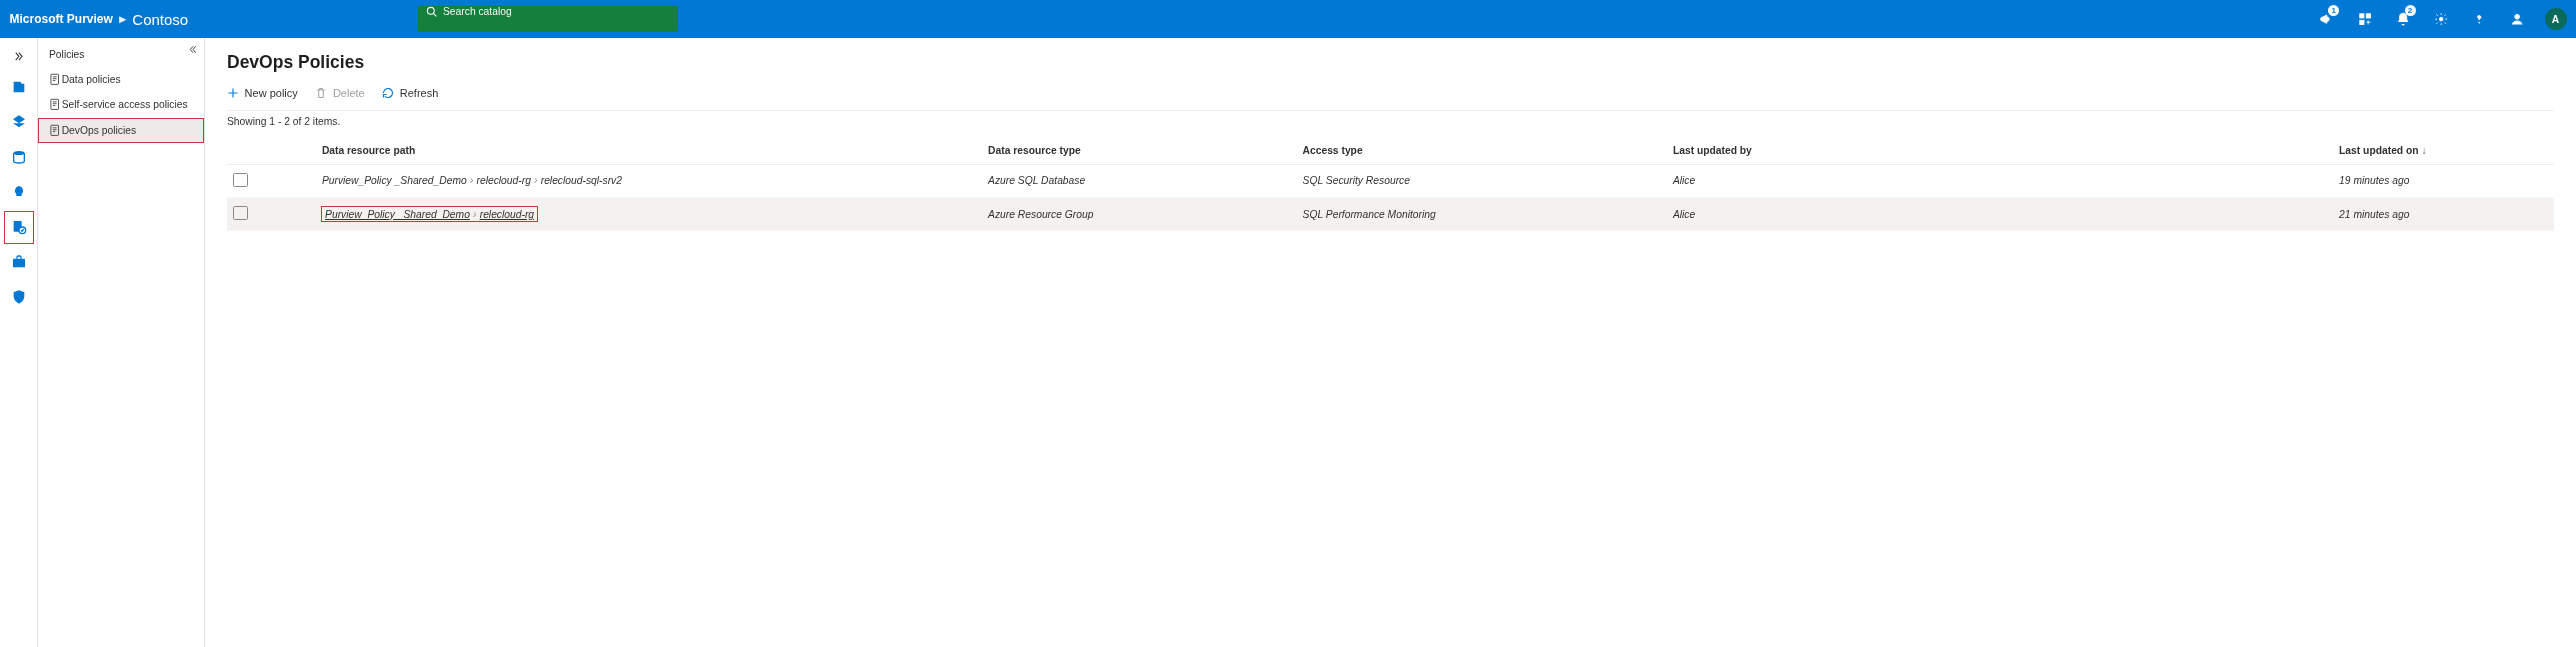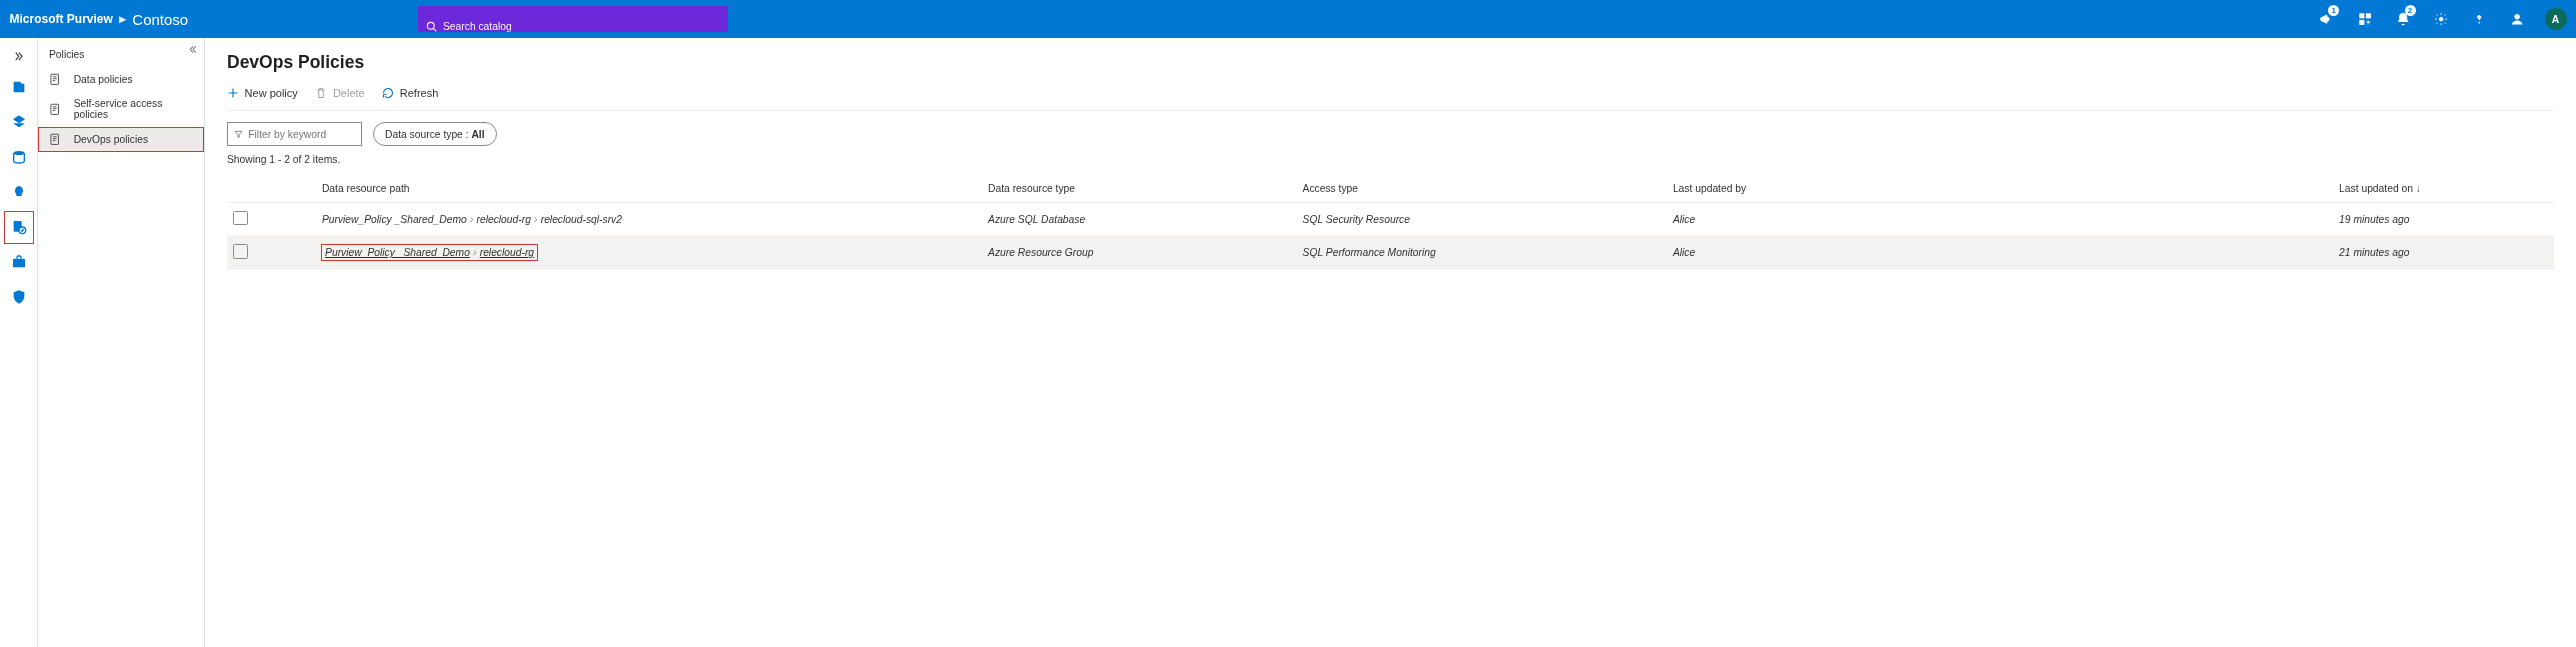--- a/index.html
+++ b/index.html
@@ -13,24 +13,24 @@
     display: flex;
     align-items: center;
     padding: 0 9.5px;
     gap: 6.4px;
   }
   .header-title { font-size: 12px; font-weight: 600; display: flex; align-items: center; gap: 6.4px; }
   .header-title .chev { font-size: 8.7px; opacity: .9; }
   .header-tenant { font-size: 15px; font-weight: 400; }
   .search-wrap {
     margin-left: 223px;
-    height: 25.4px; width: 310px;
-    background: #6d28d9;
+    height: 25.4px; width: 260px;
+    background: #15803d;
     border-radius: 1.6px;
-    display: flex; align-items: flex-end;
+    display: flex; align-items: flex-start;
     padding: 0 8px;
     color: #fff;
   }
   .search-wrap svg { width: 11px; height: 11px; margin-right: 6.4px; flex: none; }
   .search-wrap input {
     border: none; background: transparent; color: #fff;
     font-size: 10.3px; width: 100%; outline: none;
   }
   .search-wrap input::placeholder { color: #fff; opacity: .95; }
 
@@ -75,21 +75,21 @@
   .rail-item svg { width: 16px; height: 16px; }
   .rail-item.selected { outline: 1.6px solid #d13438; outline-offset: -2.4px; }
 
   .side {
     width: 167px; border-right: 0.8px solid #e1e1e1;
     padding-top: 4.8px; position: relative;
   }
   .side-collapse { position: absolute; top: 6.4px; right: 4.8px; cursor: pointer; color:#444; font-size:11px; }
   .side-title { font-size: 10.3px; font-weight: 400; color: #323130; padding: 6.4px 11px; }
   .side-item {
-    display: flex; align-items: center; gap: 12px;
+    display: flex; align-items: center; gap: 0;
     padding: 6.4px 11px; font-size: 10.3px; color: #323130;
     cursor: pointer;
   }
   .side-item svg { width: 12.7px; height: 12.7px; flex: none; }
   .side-item.active { background: #edebe9; font-weight: 400; outline: 1.6px solid #d13438; outline-offset: -1.6px; }
 
   .main { flex: 1; padding: 14.3px 22px; overflow: auto; }
   .page-title { font-size: 17.5px; font-weight: 600; color: #201f1e; margin-bottom: 11px; }
 
   .toolbar { display: flex; align-items: center; gap: 17.5px; font-size: 11px; padding: 3.2px 0 11px; border-bottom: 0.8px solid #ededed; }
@@ -109,21 +109,21 @@
   .pill {
     height: 24px; border: 0.8px solid #8a8886; border-radius: 12px;
     display: flex; align-items: center; padding: 0 11px;
     font-size: 10.3px; color: #323130; cursor: pointer;
   }
 
   .count { font-size: 10.3px; color: #323130; margin: 4.8px 0 9.5px; }
 
   table.policies { width: 100%; border-collapse: collapse; font-size: 10.3px; color:#323130; }
   table.policies th {
-    text-align: left; font-weight: 400; padding: 8px 6.4px;
+    text-align: left; font-weight: 700; padding: 8px 6.4px;
     border-bottom: 0.8px solid #ededed;
   }
   table.policies th.sortable::after { content: " ↓"; color:#605e5c; }
   table.policies td { padding: 8px 6.4px; border-bottom: 0.8px solid #f5f5f5; font-style: italic; }
   table.policies tr.hover { background: #f3f2f1; }
   .chk {
     width: 14.3px; height: 14.3px; border: 0.8px solid #8a8886; display: inline-block;
     cursor: pointer; border-radius: 1.6px;
   }
   .path-seg { color:#323130; }
@@ -302,32 +302,20 @@
         <span>Delete</span>
       </div>
       <div class="tb-btn refresh">
         <svg viewBox="0 0 16 16" fill="none" stroke="#0078d4" stroke-width="1.5">
             <path d="M2 8a6 6 0 1 1 2 4.5M2 14v-4h4"></path>
           </svg>
         <span>Refresh</span>
       </div>
     </div>
 
-    <div class="filters">
-      <div class="filter-input">
-        <svg width="10.3" height="10.3" viewBox="0 0 16 16" fill="none" stroke="#605e5c" stroke-width="1.3">
-            <path d="M2 3h12l-5 6v5l-2-1v-4L2 3z"></path>
-          </svg>
-        <input type="text" placeholder="Filter by keyword" style="">
-      </div>
-      <div class="pill">
-        <span>Data source type :</span>&nbsp;
-        <b>All</b>
-      </div>
-    </div>
 
     <div class="count">Showing 1 - 2 of 2 items.</div>
 
     <table class="policies">
       <thead>
         <tr>
           <th class="col-chk"></th>
           <th class="col-path">Data resource path</th>
           <th class="col-type">Data resource type</th>
           <th class="col-access">Access type</th>

